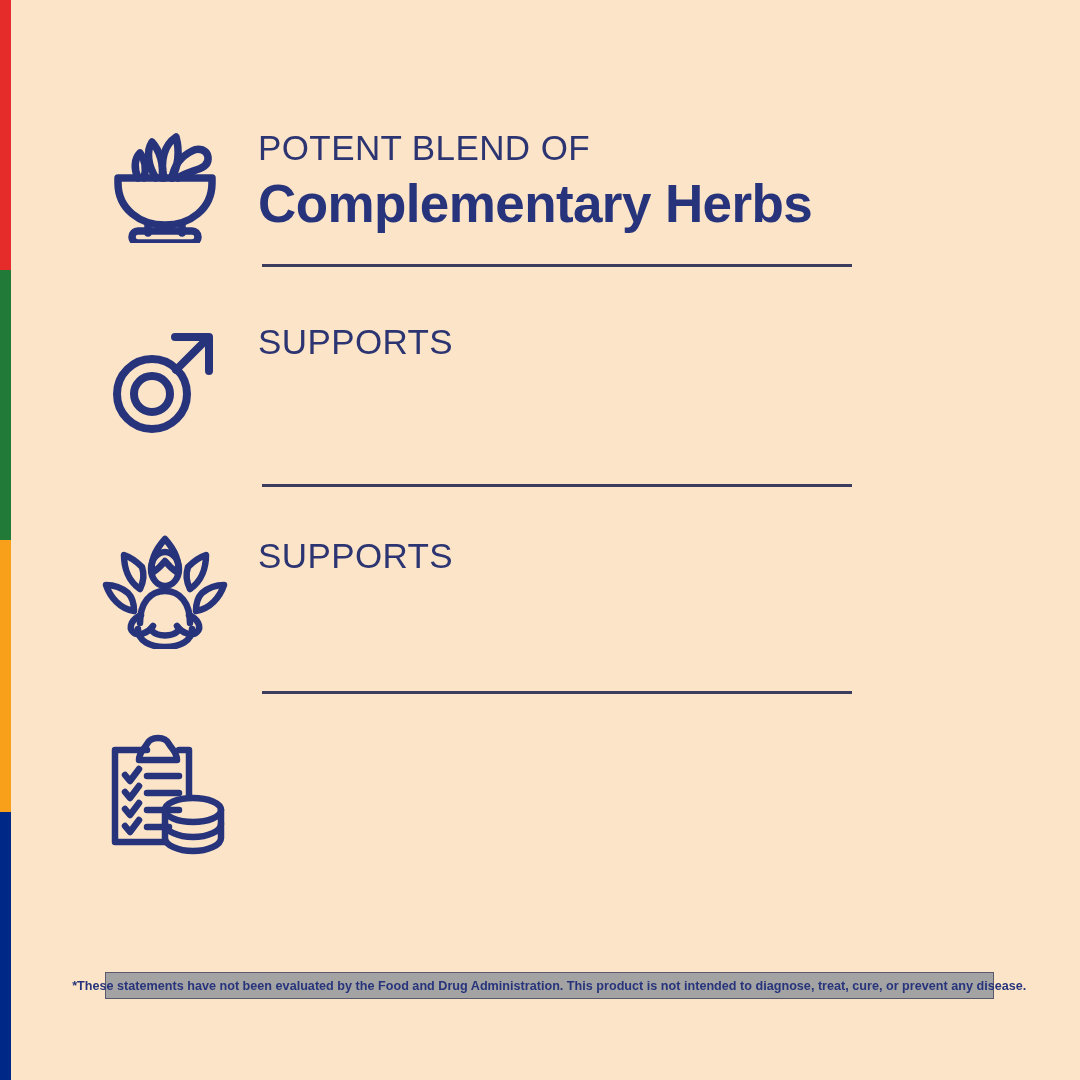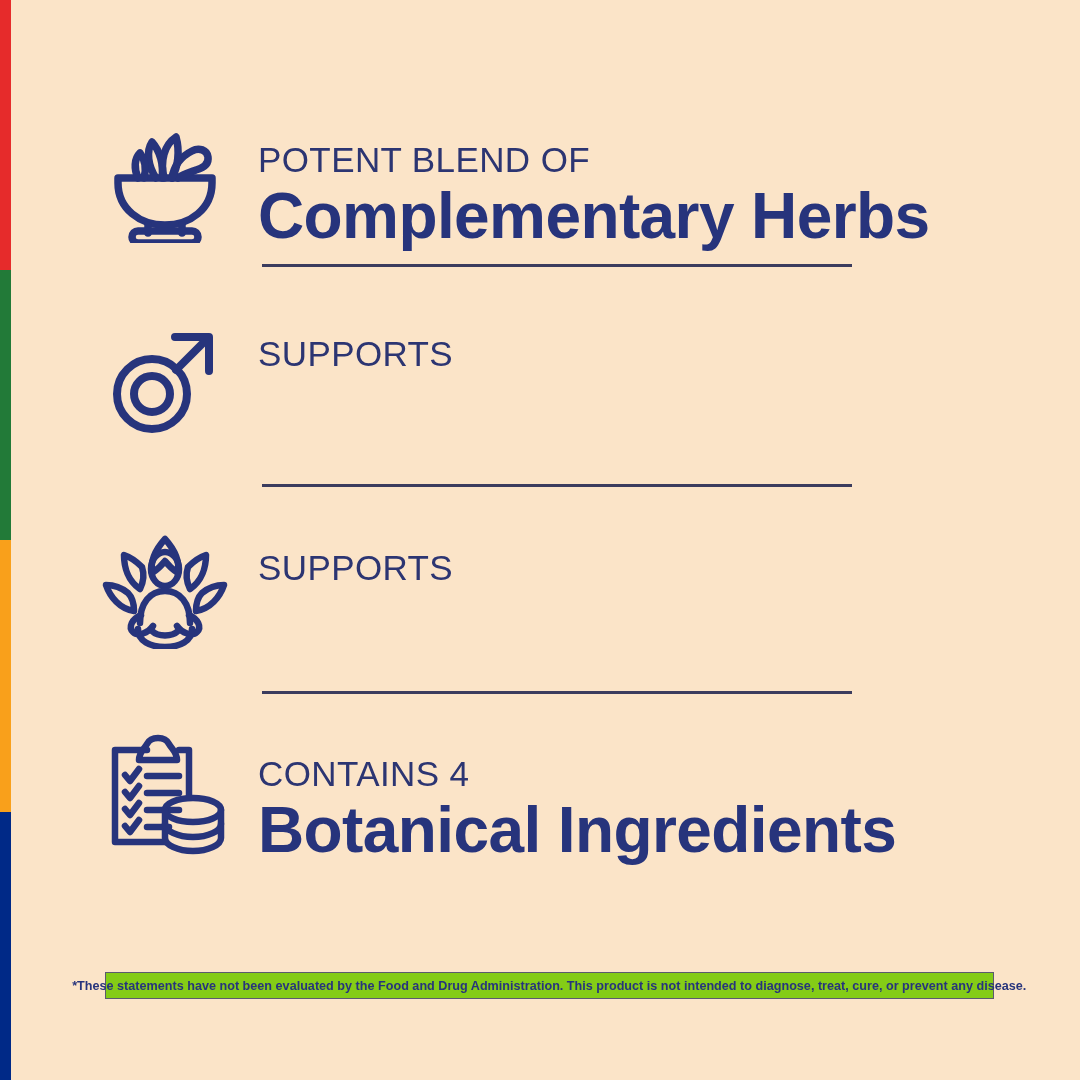--- a/index.html
+++ b/index.html
@@ -71,26 +71,25 @@
     padding-left: 18px;
   }
 
   .eyebrow {
     color: #2c3572;
     font-size: 35px;
     line-height: 44px;
     letter-spacing: 0.4px;
     font-weight: 400;
     white-space: nowrap;
-    margin-top: 12px;
   }
 
   .headline {
     color: #27347c;
-    font-size: 64px;
+    font-size: 53px;
     line-height: 64px;
     font-weight: 700;
     letter-spacing: -0.6px;
     white-space: nowrap;
     margin-top: 2px;
   }
 
   .divider {
     position: absolute;
     left: 262px;
@@ -100,21 +99,21 @@
   }
 
   
   .disclaimer {
     position: absolute;
     left: 105px;
     top: 972px;
     width: 889px;
     height: 27px;
     border: 1px solid #5a5a6e;
-    background: #84cc16;
+    background: #a3a3a3;
     box-sizing: border-box;
     display: flex;
     align-items: center;
     justify-content: center;
   }
   .disclaimer-text {
     color: #27347c;
     font-size: 13.5px;
     line-height: 16px;
     font-weight: 700;
@@ -225,24 +224,20 @@
           <path d="M22 75 l5 6 l9 -12"></path>
           <path d="M44 76 H76"></path>
           <path d="M22 92 l5 6 l9 -12"></path>
           <path d="M44 93 H66"></path>
 
           <ellipse cx="90" cy="76" rx="28" ry="12"></ellipse>
           <path d="M62 76 V104 C62 111 75 117 90 117 C105 117 118 111 118 104 V76"></path>
           <path d="M62 90 C62 97 75 103 90 103 C105 103 118 97 118 90"></path>
         </svg>
       </div>
-      <div class="feature-text">
-        <div class="eyebrow">CONTAINS 4</div>
-        <div class="headline">Botanical Ingredients</div>
-      </div>
     </div>
 
   </div>
 
   <div class="disclaimer">
     <span class="disclaimer-text">*These statements have not been evaluated by the Food and Drug Administration. This product is not intended to diagnose, treat, cure, or prevent any disease.</span>
   </div>
 
 </div>
 

